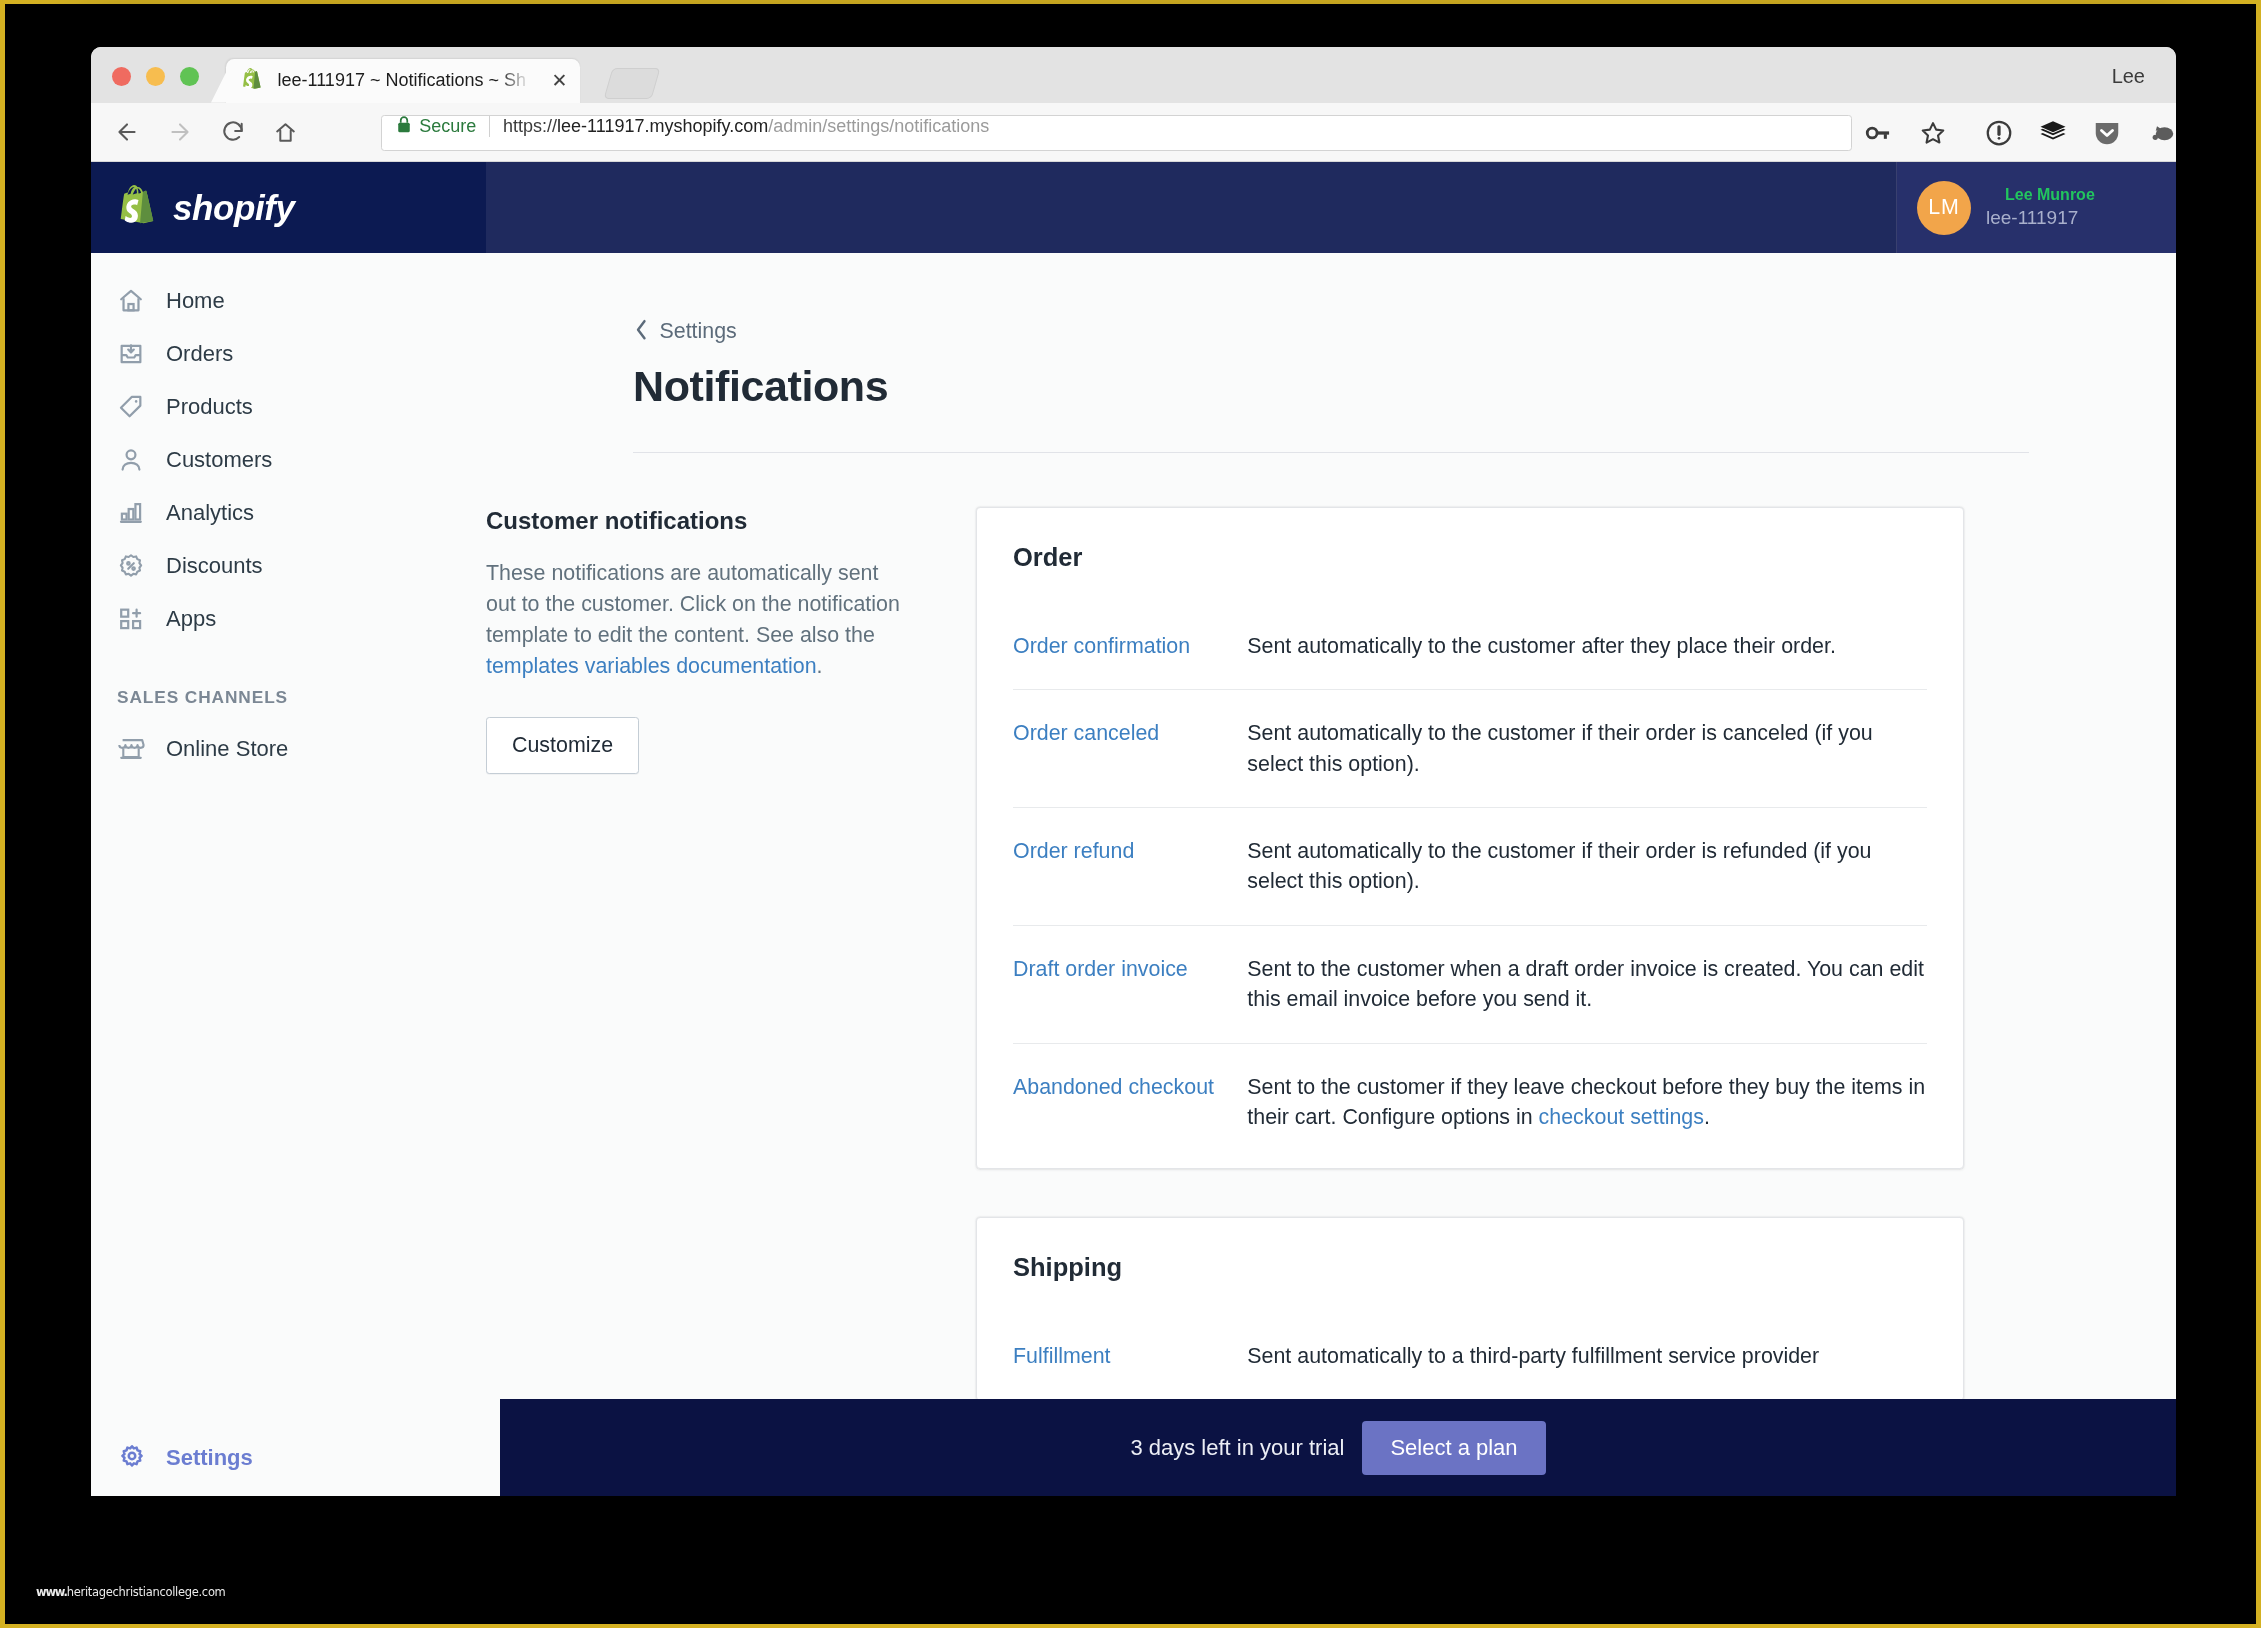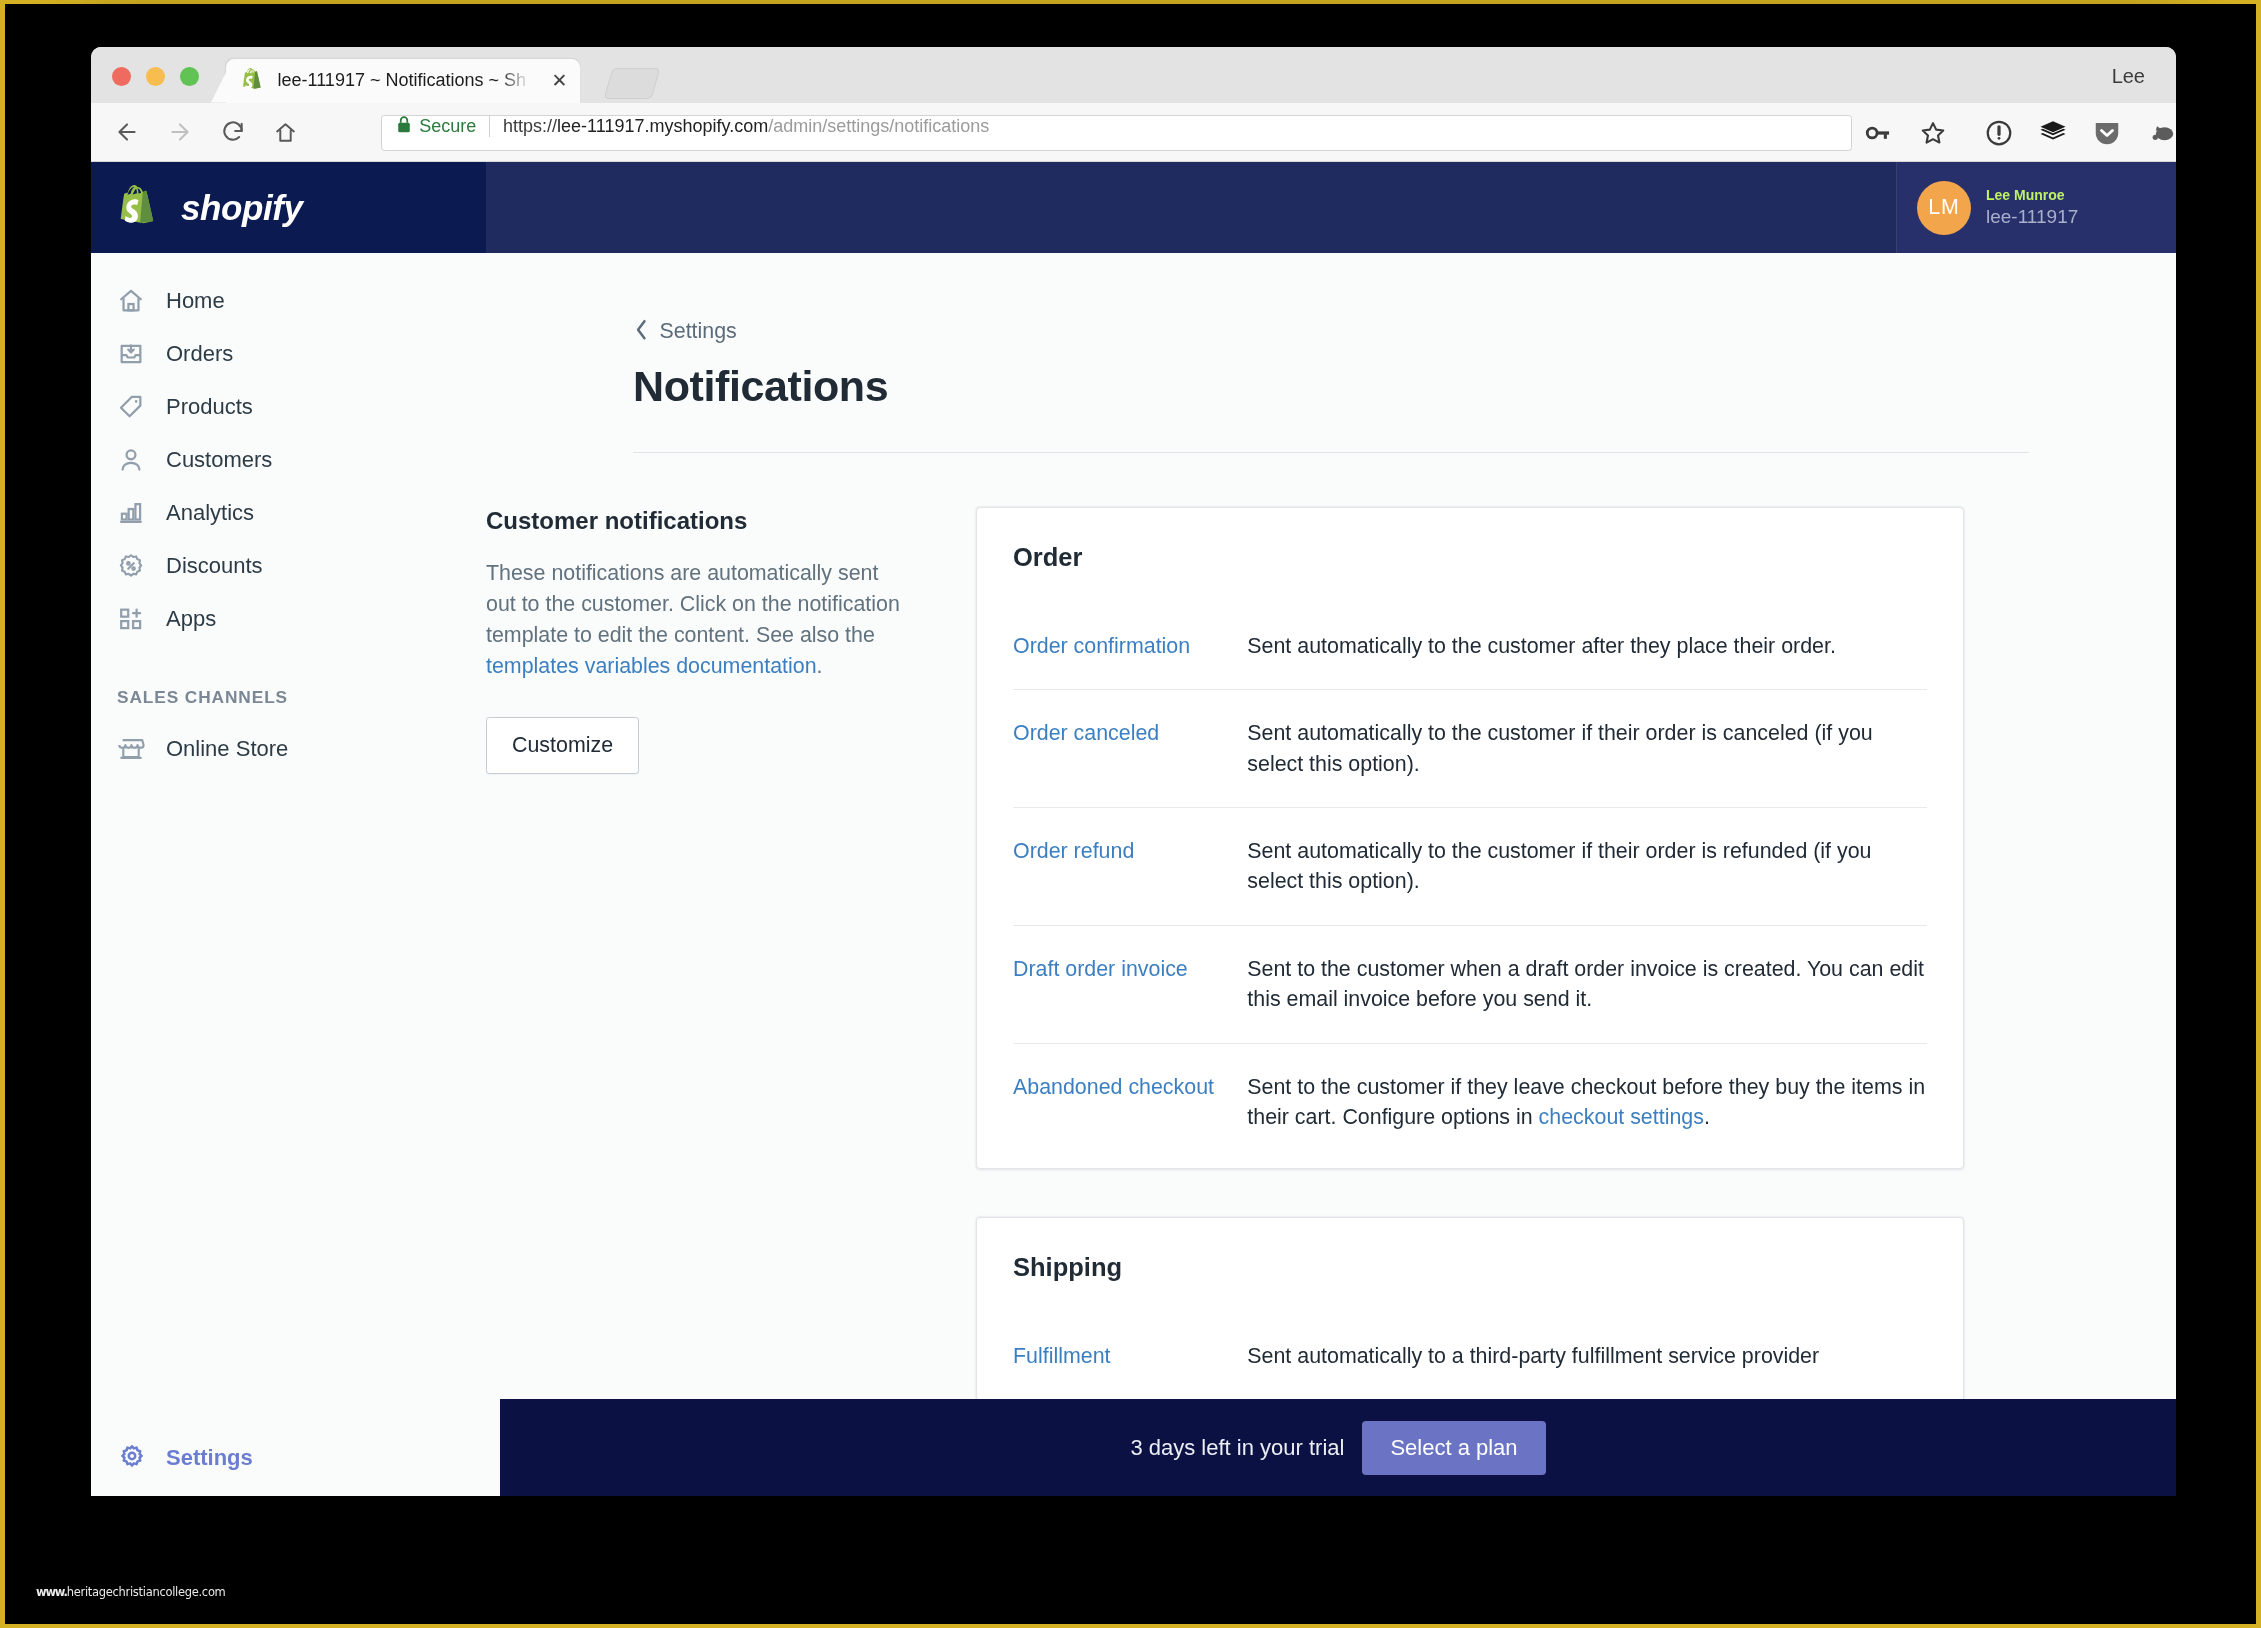--- a/index.html
+++ b/index.html
@@ -133,21 +133,21 @@
     display: flex; align-items: center;
   }
   #brand {
     width: 395px; height: 91px;
     background: #0c1a52;
     display: flex; align-items: center; padding-left: 26px;
   }
   #brand-logo { width: 46px; height: 48px; }
   #brand-word {
     color: #fff; font-size: 35px; font-style: italic; font-weight: bold;
-    margin-left: 18px; letter-spacing: -0.4px;
+    margin-left: 10px; letter-spacing: -0.4px;
   }
   #searchbox {
     position: absolute; left: 539px; top: 188px;
     width: 1298px; height: 53px;
     background: #46508a;
     border-radius: 4.1px;
     display: flex; align-items: center;
     padding-left: 25px;
   }
   #search-icon { width: 25px; height: 25px; }
@@ -159,21 +159,21 @@
     border-left: 0.8px solid #39406f;
     display: flex; align-items: center; padding-left: 20px;
   }
   #avatar {
     width: 54px; height: 54px; border-radius: 50%;
     background: #f2a54a; color: #fff;
     display: flex; align-items: center; justify-content: center;
     font-size: 21.4px; letter-spacing: 0.8px;
   }
   #usermeta { margin-left: 15px; }
-  #username { color: #bef264; font-size: 14px; font-weight: bold; }
+  #username { color: #22c55e; font-size: 16px; font-weight: bold; margin-left: 19px; }
   #userstore { color: #a9b0cc; font-size: 19px; margin-top: 2.5px; }
 
   
   #sidebar {
     position: absolute; left: 0; top: 91px;
     width: 474px; bottom: 0;
     background: #fafbfb;
     border-right: 0.8px solid #e6e8ea;
   }
   .navitem {

